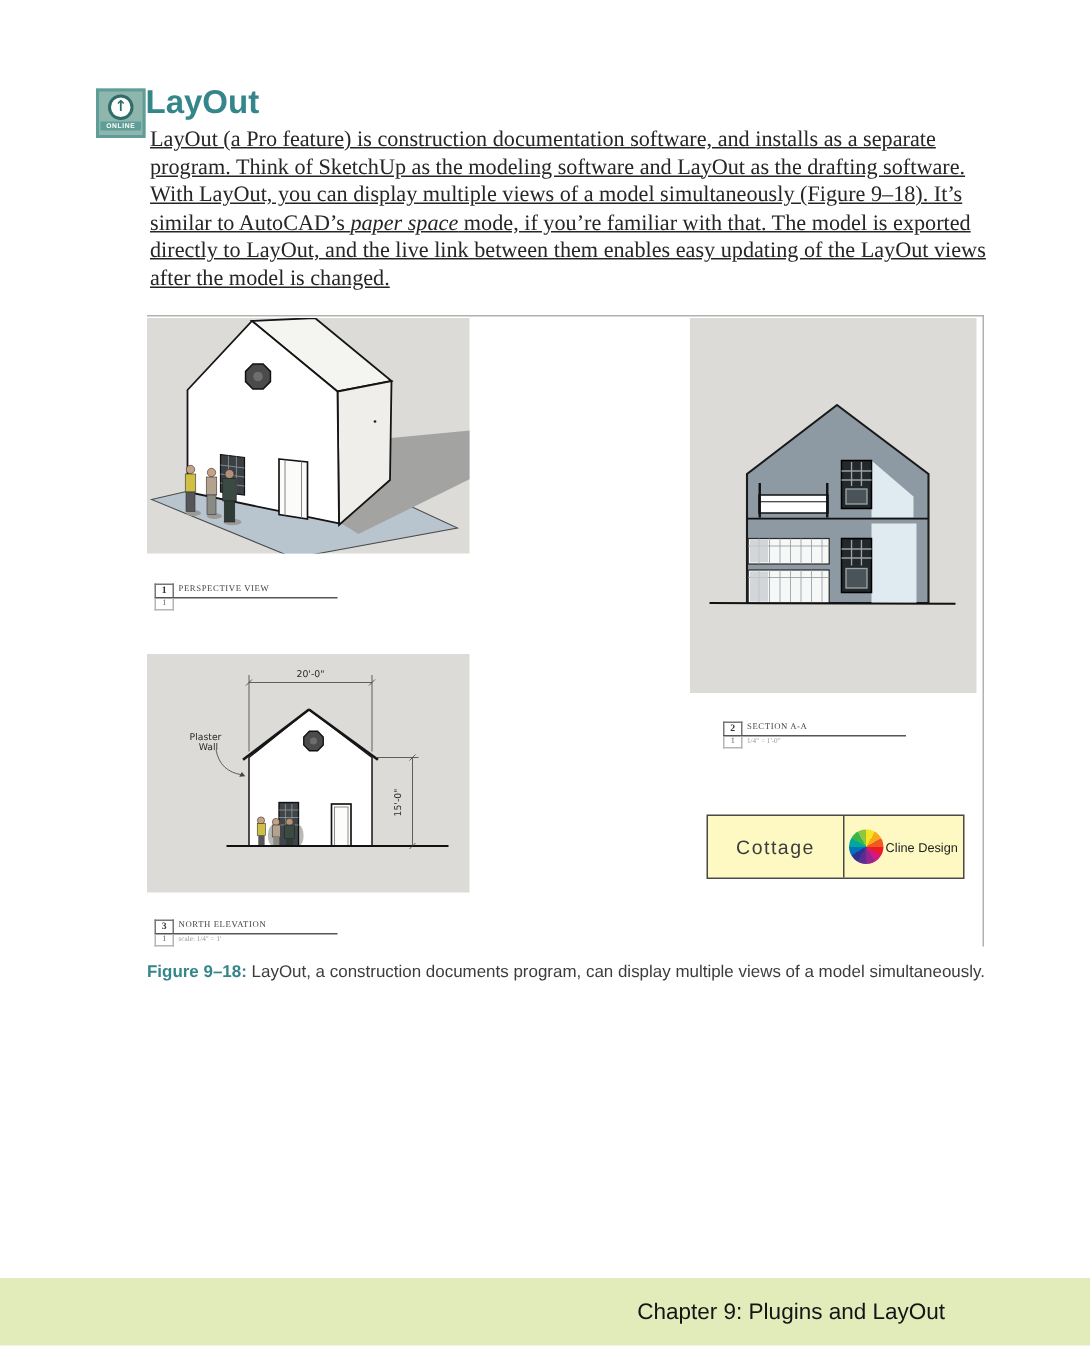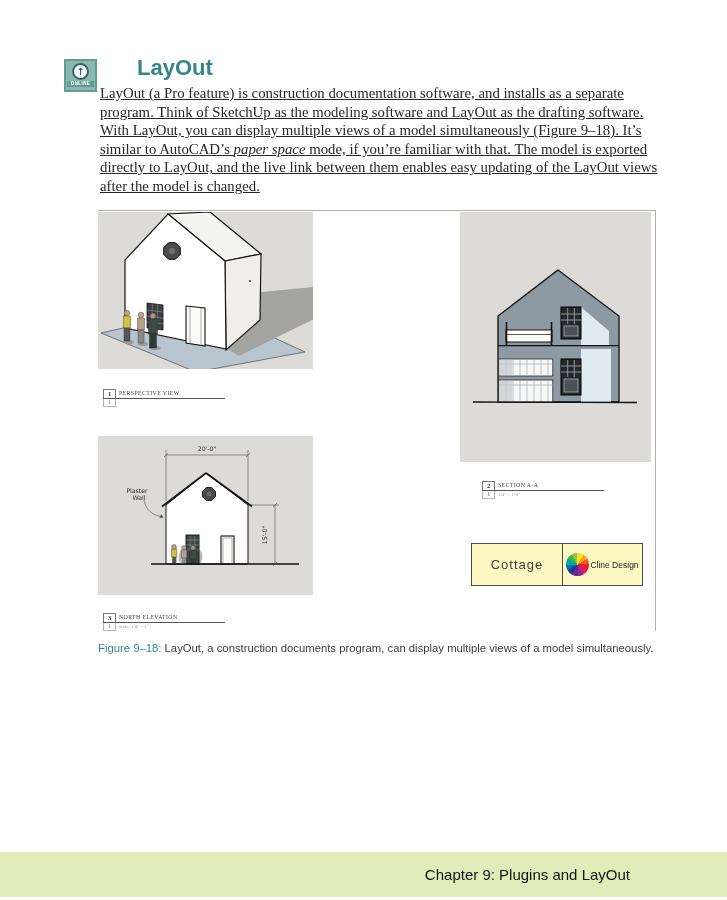--- a/index.html
+++ b/index.html
@@ -11,21 +11,21 @@
      background:#8fb6ad;border:2px solid #5f9d97;box-sizing:border-box;
      display:flex;flex-direction:column;align-items:center;justify-content:flex-start;}
   .badge-circle{margin-top:2px;width:17px;height:17px;border-radius:50%;background:#fdfdfb;
      border:2px solid #2f6b69;box-sizing:border-box;display:flex;align-items:center;justify-content:center;
      font-family:"DejaVu Sans",sans-serif;font-weight:bold;font-size:10px;color:#2f6b69;line-height:1;}
   .badge-label{margin-top:1px;width:27px;text-align:center;background:#5f9d97;color:#fff;
      font-family:"Liberation Sans",sans-serif;font-size:4.5px;font-weight:bold;letter-spacing:.4px;line-height:6px;}
 
   
   .page-title{position:absolute;left:97px;top:55px;margin:0;
-     font-family:"Liberation Sans",sans-serif;font-weight:bold;font-size:22px;color:#35868b;padding-left:40px;}
+     font-family:"Liberation Sans",sans-serif;font-weight:bold;font-size:22px;color:#35868b;}
   .intro{position:absolute;left:100px;top:84px;width:566px;margin:0;
      font-size:14.8px;line-height:18.6px;color:#262626;text-decoration:underline;}
   .intro em{font-style:italic;}
 
   
   .figure{position:absolute;left:98px;top:210px;width:558px;height:421px;background:#fff;
      border-top:1px solid #b3b1ae;border-right:1px solid #b3b1ae;box-sizing:border-box;}
   .view{position:absolute;background:#dcdbd7;}
   .view-perspective{left:0;top:1px;width:215px;height:157px;}
   .view-elevation{left:0;top:225px;width:215px;height:159px;}
@@ -56,21 +56,21 @@
   .color-wheel{width:23px;height:23px;border-radius:50%;
      background:conic-gradient(#f5e422 0 30deg,#f9a81c 30deg 60deg,#f05a22 60deg 90deg,
        #ec1c24 90deg 120deg,#d5177e 120deg 150deg,#92278f 150deg 180deg,#5c2d91 180deg 210deg,
        #2e3192 210deg 240deg,#0072bc 240deg 270deg,#00a79d 270deg 300deg,#39b54a 300deg 330deg,
        #8dc63f 330deg 360deg);}
   .pb-designer{font-family:"Liberation Sans",sans-serif;font-size:8.5px;color:#222;}
 
   
   .caption{position:absolute;left:98px;top:641px;width:560px;margin:0;
      font-family:"Liberation Sans",sans-serif;font-size:11.3px;line-height:14px;color:#3c3c3c;}
-  .cap-label{color:#35868b;font-weight:normal;}
+  .cap-label{color:#35868b;font-weight:bold;}
 
   
   .footer-bar{position:absolute;left:0;top:852px;width:727px;height:45px;background:#e1ecba;}
   .footer-text{position:absolute;right:97px;top:0;height:45px;line-height:45px;
      font-family:"Liberation Sans",sans-serif;font-size:15px;color:#141414;}
   .chap-bold{font-weight:normal;}
   .page-num{position:absolute;left:653px;top:852px;width:74px;height:45px;background:#4d8d94;
      display:flex;align-items:center;justify-content:center;
      font-family:"Liberation Sans",sans-serif;font-weight:bold;font-size:17px;color:#fff;}
 

